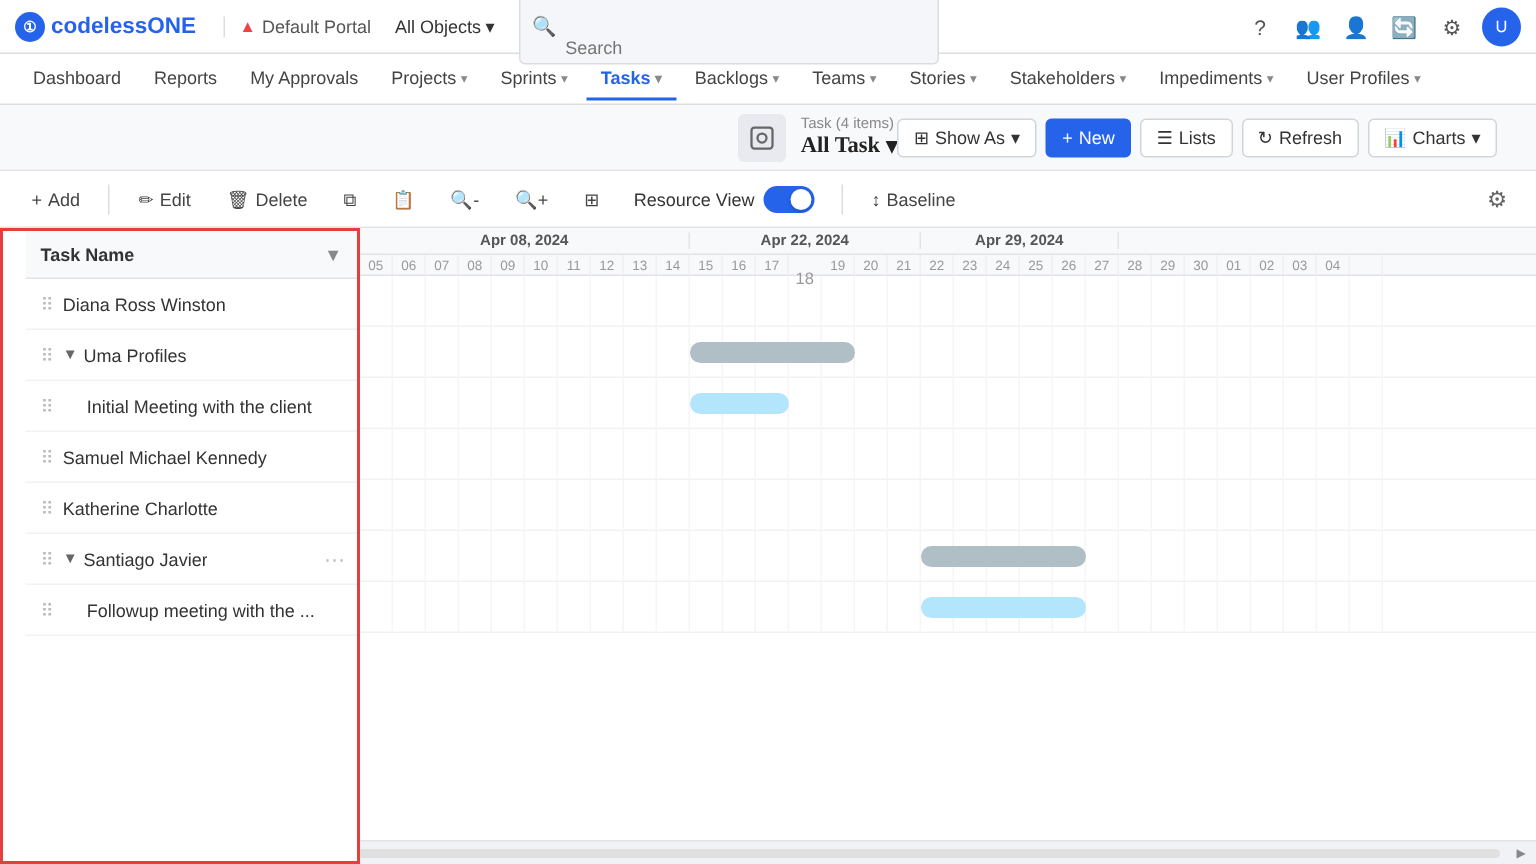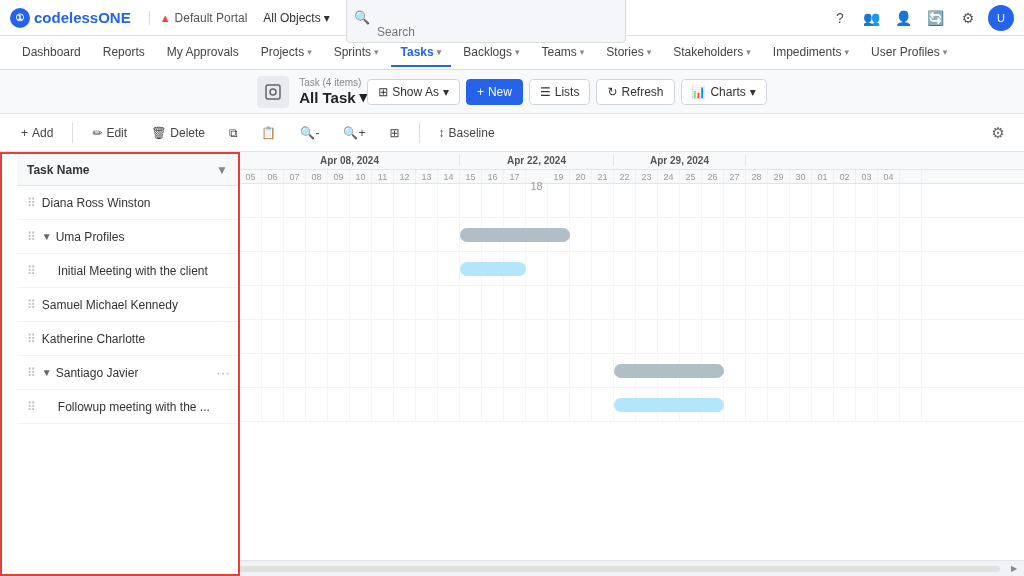--- a/index.html
+++ b/index.html
@@ -19,26 +19,26 @@
     .top-icon { width: 24px; height: 24px; display: flex; align-items: center; justify-content: center; color: #555; cursor: pointer; font-size: 14px; }
     .avatar { width: 26px; height: 26px; background: #2563eb; border-radius: 50%; display: flex; align-items: center; justify-content: center; color: white; font-size: 11px; cursor: pointer; }
 
     
     .nav-bar { display: flex; align-items: center; background: #fff; border-bottom: 1px solid #ddd; height: 34px; padding: 0 12px; gap: 2px; }
     .nav-item { padding: 6px 10px; font-size: 12px; color: #444; cursor: pointer; white-space: nowrap; display: flex; align-items: center; gap: 3px; border-bottom: 2px solid transparent; }
     .nav-item.active { color: #2563eb; border-bottom: 2px solid #2563eb; font-weight: 600; }
     .nav-item .chevron { font-size: 9px; color: #888; }
 
     
-    .sub-header { display: flex; align-items: center; justify-content: center; background: #f8f9fb; border-bottom: 1px solid #e2e4e8; padding: 6px 14px; height: 44px; }
+    .sub-header { display: flex; align-items: center; justify-content: flex-end; background: #f8f9fb; border-bottom: 1px solid #e2e4e8; padding: 6px 26px; height: 44px; }
     .sub-header-left { display: flex; align-items: center; gap: 10px; }
     .task-icon { width: 32px; height: 32px; background: #e8eaf0; border-radius: 4px; display: flex; align-items: center; justify-content: center; font-size: 14px; color: #555; }
     .task-title-area { display: flex; flex-direction: column; }
     .task-count { font-size: 10px; color: #888; }
-    .task-title { font-size: 15px; font-weight: 600; color: #222; display: flex; align-items: center; gap: 4px; cursor: pointer; }
+    .task-title { font-size: 15px; font-weight: 600; color: #222; display: flex; align-items: center; gap: 4px; cursor: pointer; font-family: Liberation Serif, serif; }
     .sub-header-right { display: flex; align-items: center; gap: 6px; }
     .btn { display: flex; align-items: center; gap: 4px; padding: 5px 10px; border-radius: 4px; font-size: 12px; cursor: pointer; border: 1px solid #d0d5dd; background: #fff; color: #333; white-space: nowrap; }
     .btn-primary { background: #2563eb; color: white; border-color: #2563eb; }
 
     
     .toolbar { display: flex; align-items: center; gap: 6px; background: #fff; border-bottom: 1px solid #e2e4e8; padding: 4px 12px; height: 38px; }
     .tool-btn { display: flex; align-items: center; gap: 4px; padding: 4px 8px; border-radius: 4px; font-size: 12px; cursor: pointer; border: 1px solid transparent; background: none; color: #444; }
     .resource-view-toggle { display: flex; align-items: center; gap: 6px; padding: 4px 8px; font-size: 12px; color: #333; }
     .toggle-switch { width: 34px; height: 18px; background: #2563eb; border-radius: 9px; position: relative; cursor: pointer; }
     .toggle-knob { width: 14px; height: 14px; background: white; border-radius: 50%; position: absolute; top: 2px; right: 2px; box-shadow: 0 1px 3px rgba(0,0,0,0.2); }
@@ -206,20 +206,26 @@
   </button>
   <button class="tool-btn">
     <span>🔍-</span>
   </button>
   <button class="tool-btn">
     <span>🔍+</span>
   </button>
   <button class="tool-btn">
     <span>⊞</span>
   </button>
+  <div class="resource-view-toggle">
+    <span>Resource View</span>
+    <div class="toggle-switch">
+      <div class="toggle-knob"></div>
+    </div>
+  </div>
   <div class="separator"></div>
   <button class="tool-btn">
     <span>↕</span>
     <span>Baseline</span>
   </button>
   <div class="gear-btn">⚙</div>
 </div>
 
 <div class="main" style="height: calc(576px - 36px - 34px - 44px - 38px); position: relative;">
 

